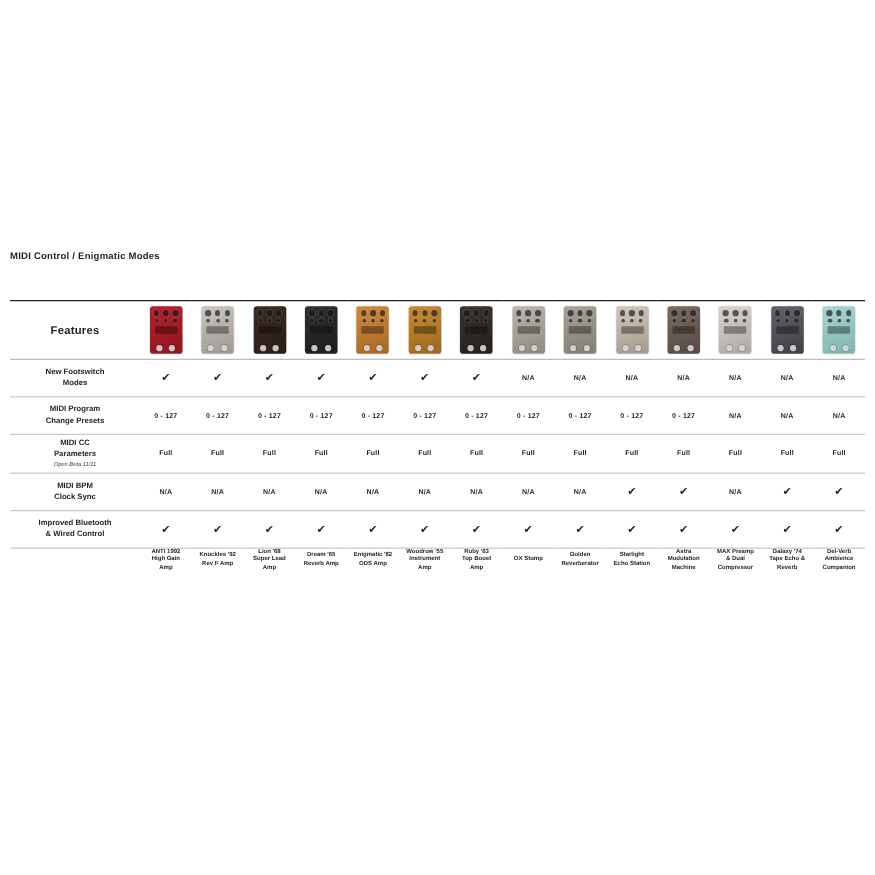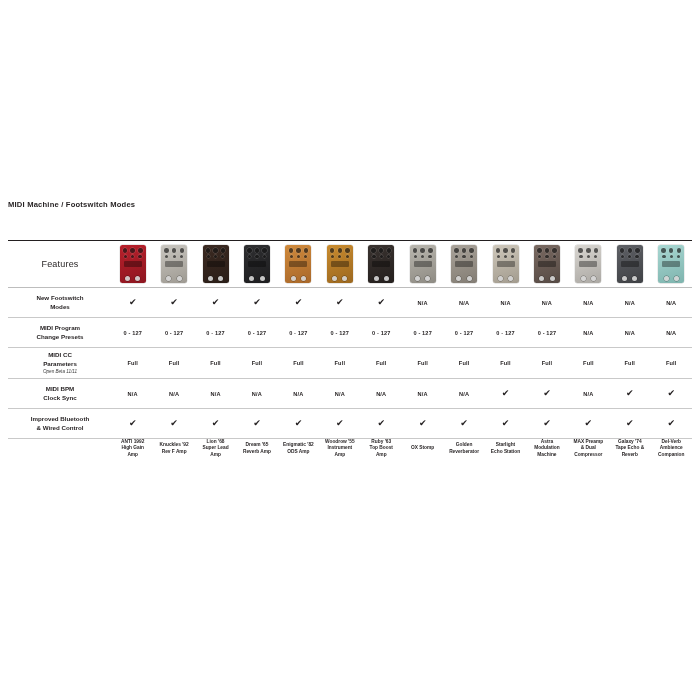--- a/index.html
+++ b/index.html
@@ -66,21 +66,21 @@
     font-size: 4.6px;
     font-weight: normal;
     font-style: italic;
     color: #3a3a3a;
     margin-top: 0.5px;
   }
   .features-head {
     text-align: left;
     padding-left: 2px;
     font-size: 9px;
-    font-weight: normal;
+    font-weight: bold;
     letter-spacing: 0.2px;
   }
   .val {
     font-size: 5.6px;
     font-weight: bold;
     letter-spacing: 0.15px;
     color: #231f20;
   }
   .check {
     font-size: 9px;
@@ -148,21 +148,21 @@
     padding-top: 4px;
     padding-bottom: 6px;
   }
   .na { letter-spacing: 0.2px; }
 </style>
 </head>
 <body>
 
 <div class="sheet">
 
-  <div class="title">MIDI Machine / Footswitch Modes</div>
+  <div class="title">MIDI Control / Enigmatic Modes</div>
 
   <table class="matrix">
     <colgroup>
       <col class="feat">
       <col>
         <col>
         <col>
         <col>
         <col>
         <col>

